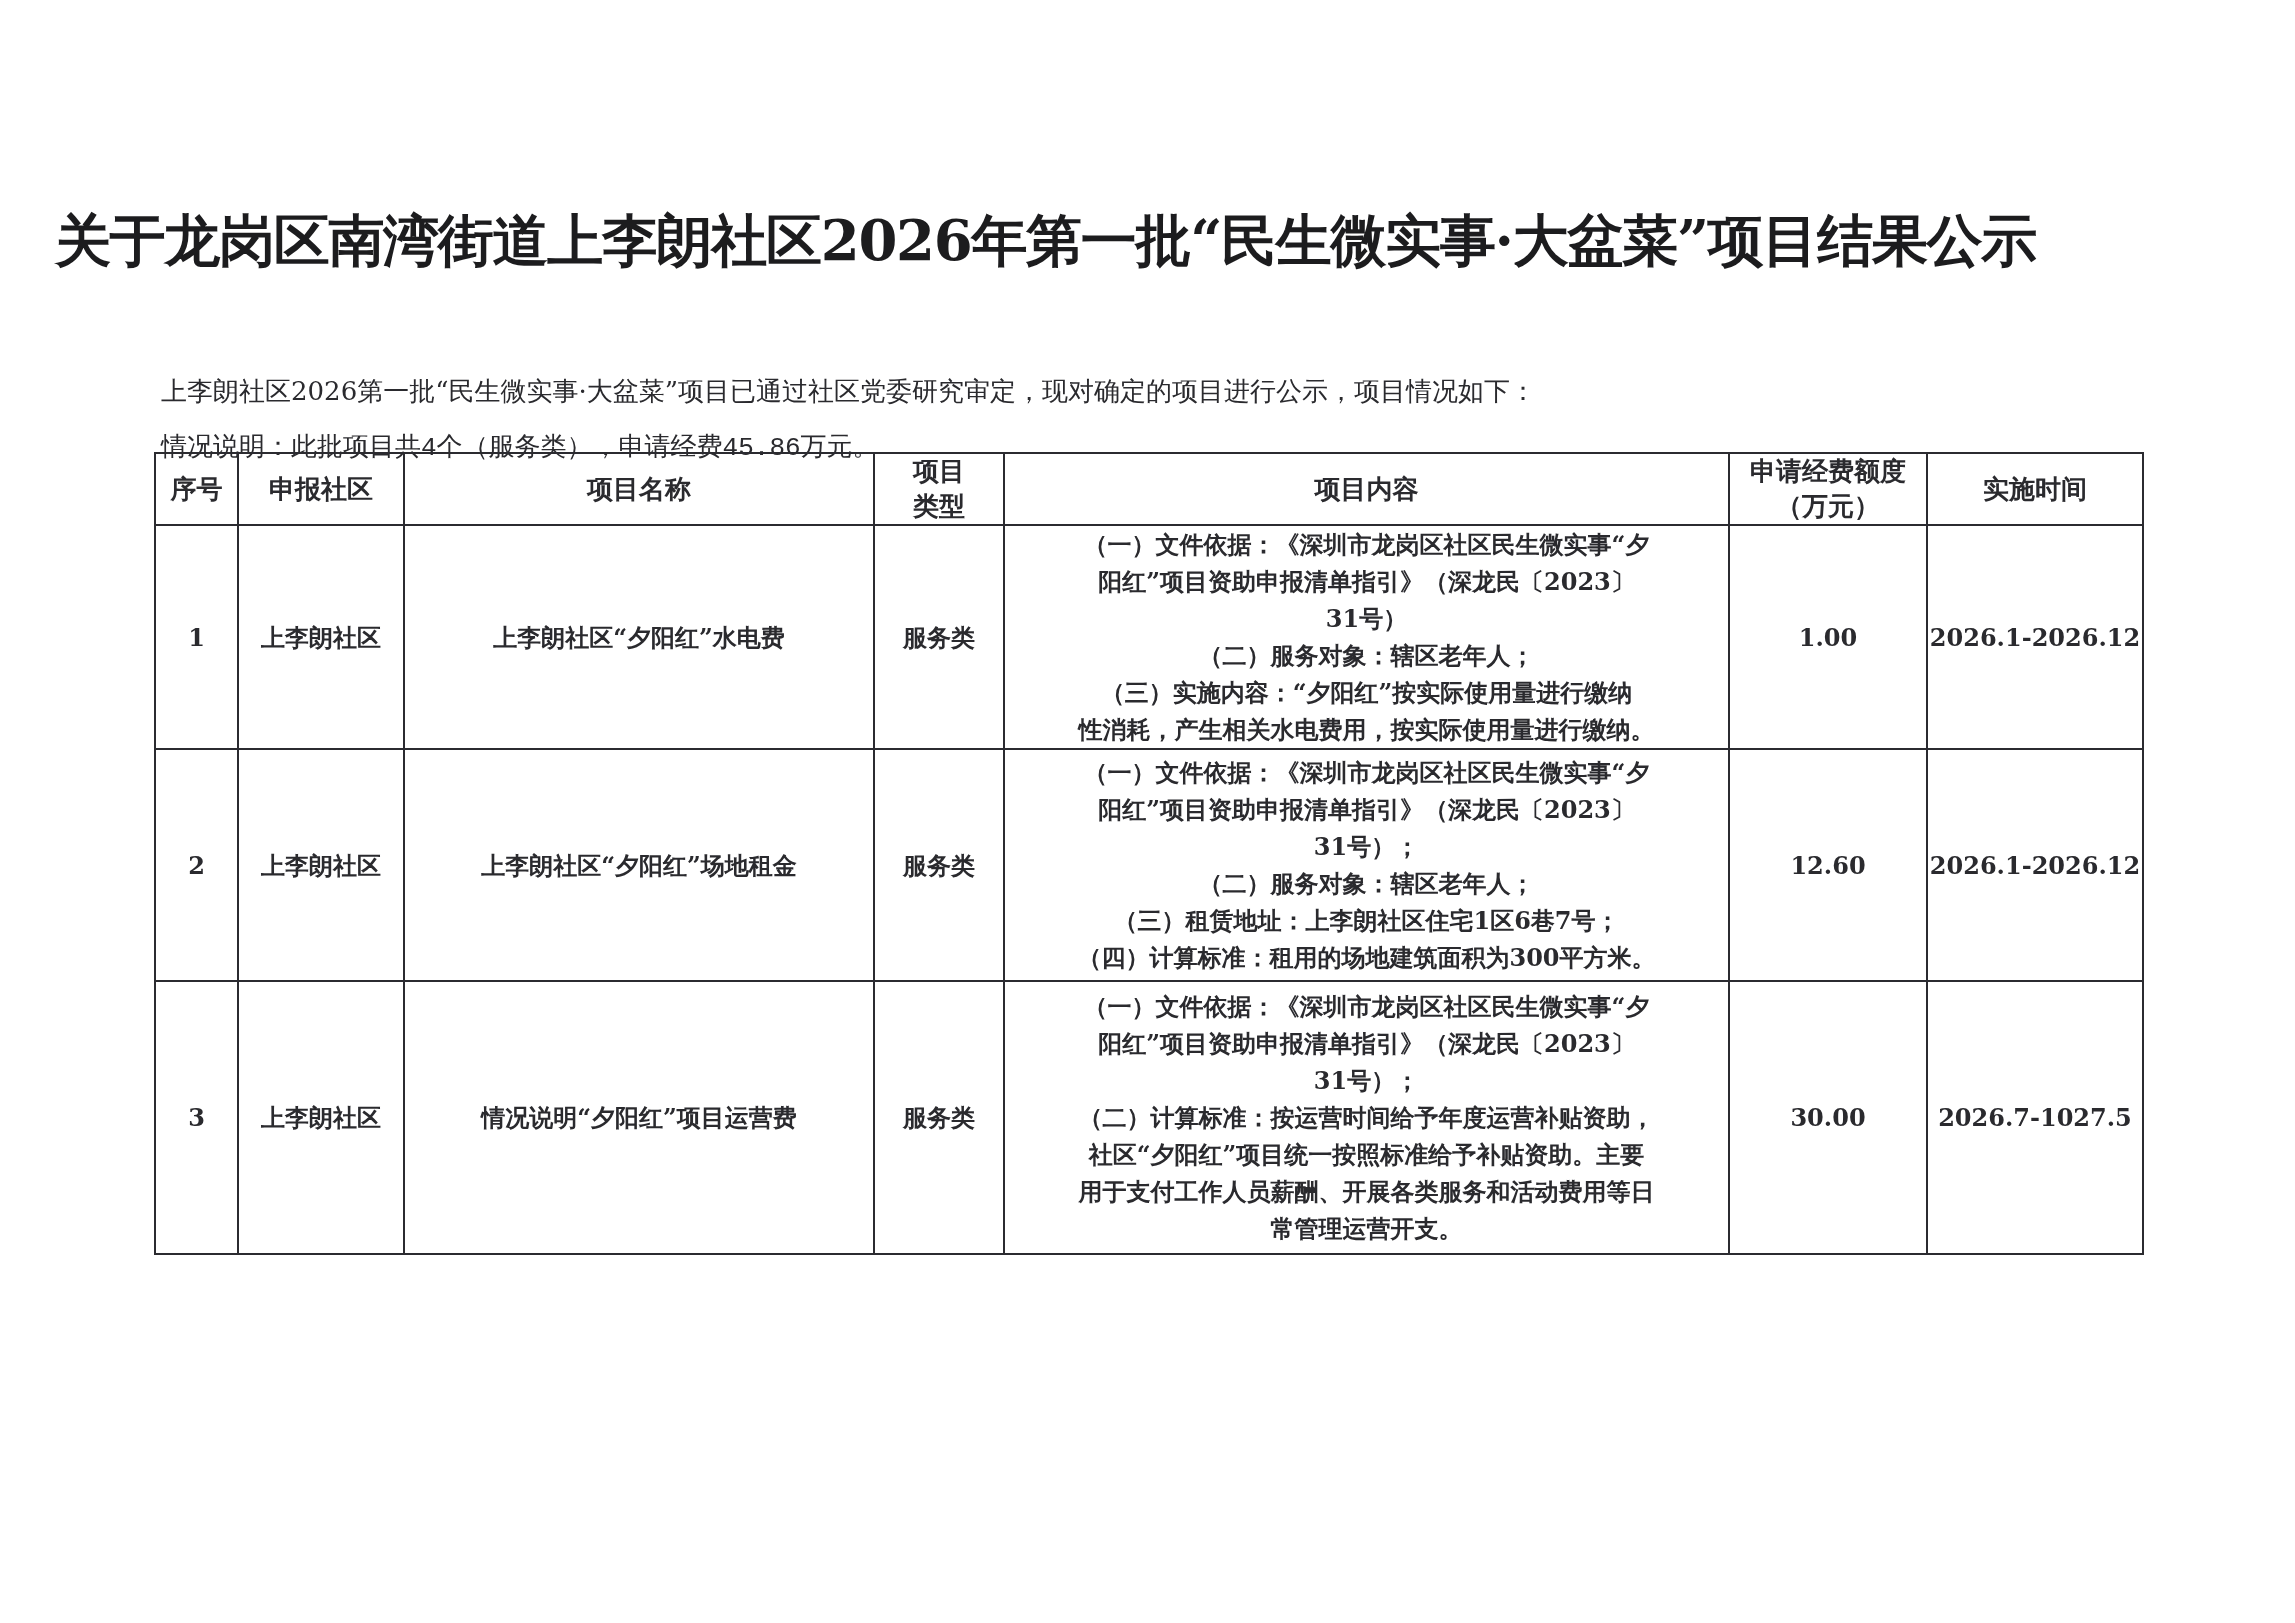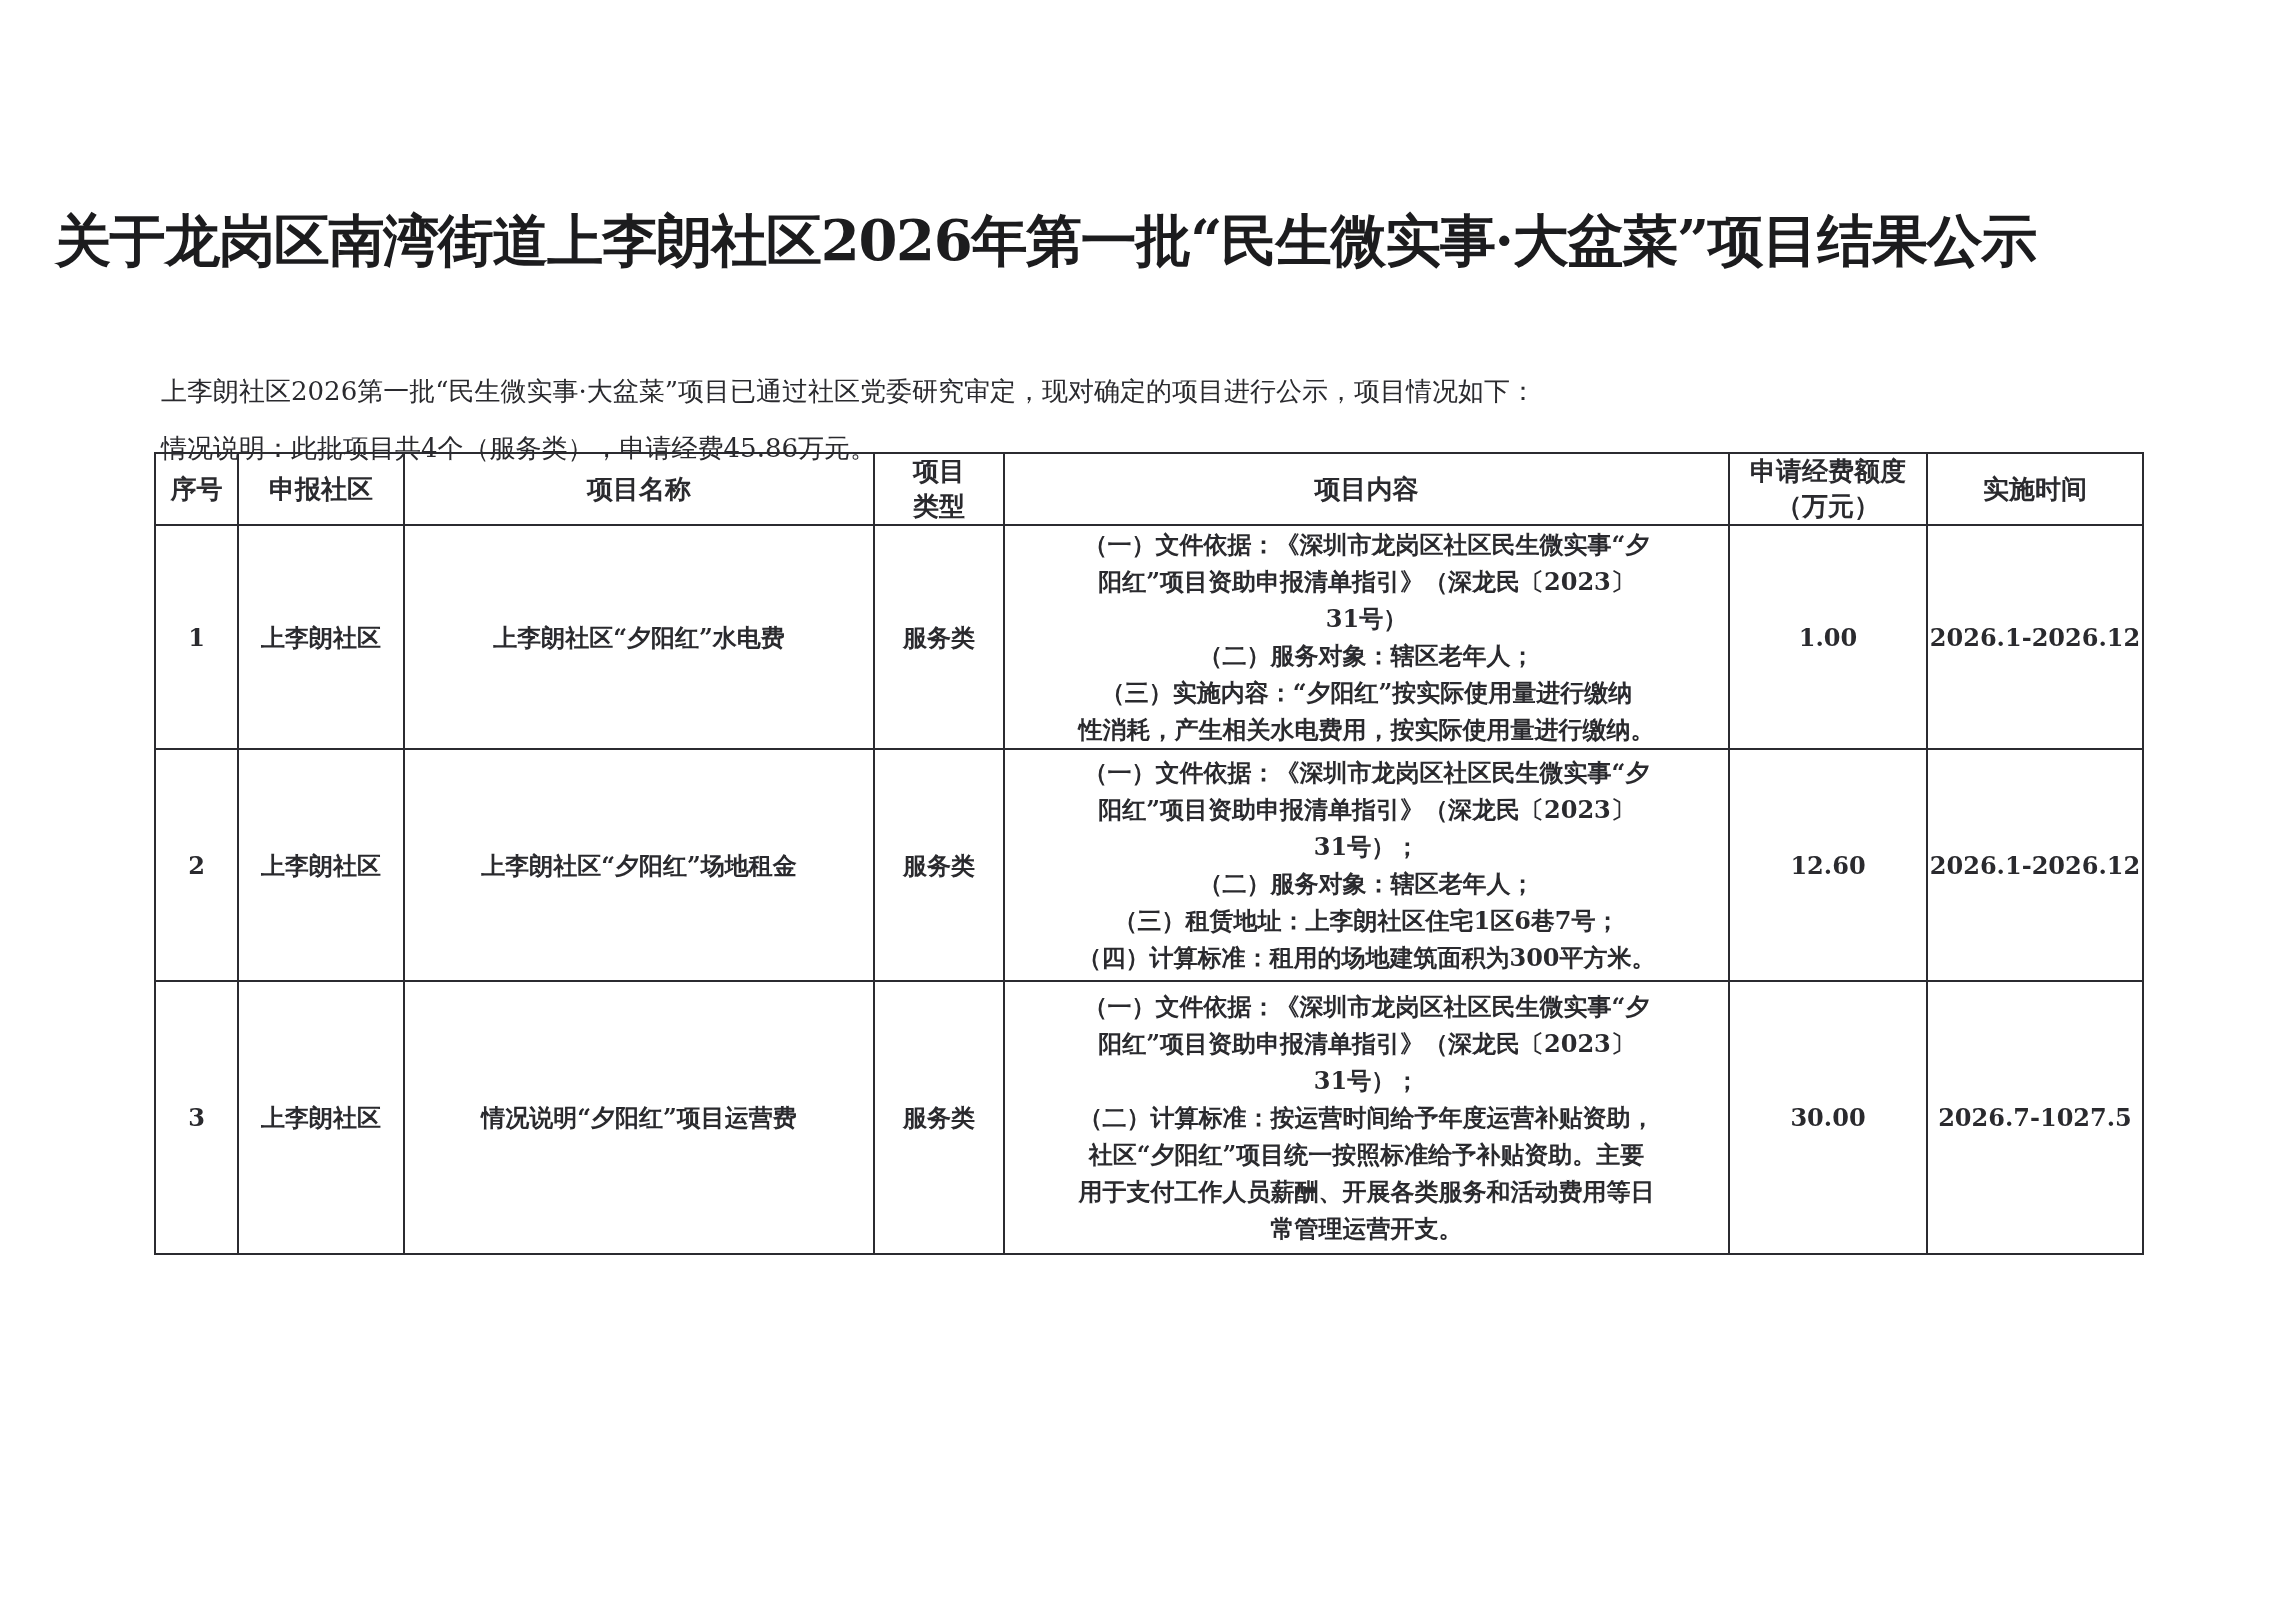--- a/index.html
+++ b/index.html
@@ -7,21 +7,21 @@
     width: 2295px; height: 1623px; background: #ffffff; position: relative; overflow: hidden;
     font-family: "DejaVu Serif", "Liberation Serif", serif; color: #2a2a2e;
   }
   .title {
     position: absolute; left: 0; width: 2006px; top: 204px; text-align: right;
     font-family: "DejaVu Serif", "Liberation Serif", serif; font-weight: bold;
     font-size: 56px; line-height: 72px; color: #1c1c1e; letter-spacing: -1.3px; margin-left: 30px;
   }
   .intro { position: absolute; left: 161px; font-size: 26px; line-height: 33px; color: #2a2a2e; white-space: nowrap; }
   .intro.l1 { top: 375px; }
-  .intro.l2 { top: 432px; }
+  .intro.l2 { top: 432px; font-family: Liberation Mono, monospace; }
   table.grid {
     position: absolute; left: 154px; top: 452px; border-collapse: collapse; table-layout: fixed;
     width: 1989px;
   }
   table.grid td, table.grid th {
     border: 2.6px solid #2b2b30; padding: 0; vertical-align: middle; text-align: center;
     font-size: 24px; line-height: 37px; font-weight: bold; color: #2a2a2e;
   }
   table.grid th { font-weight: bold; font-size: 26px; line-height: 35px; }
   tr.head { height: 60px; }

